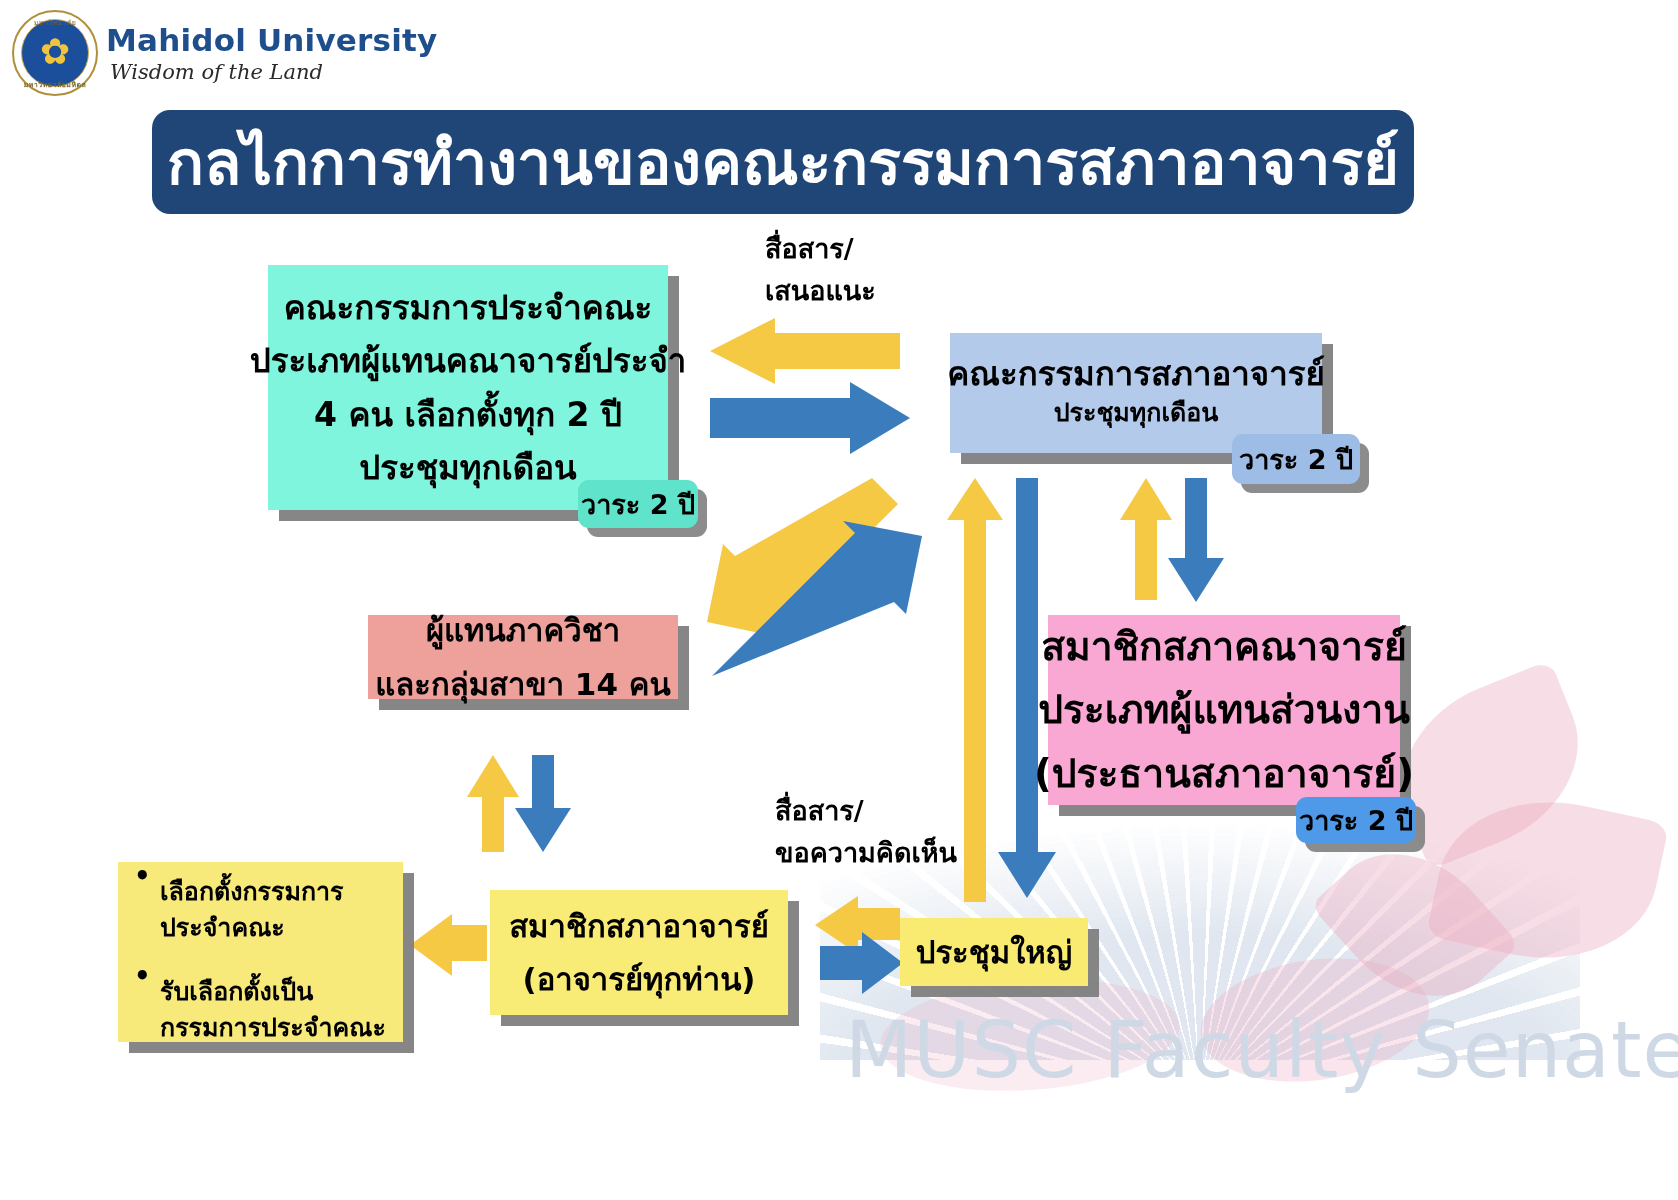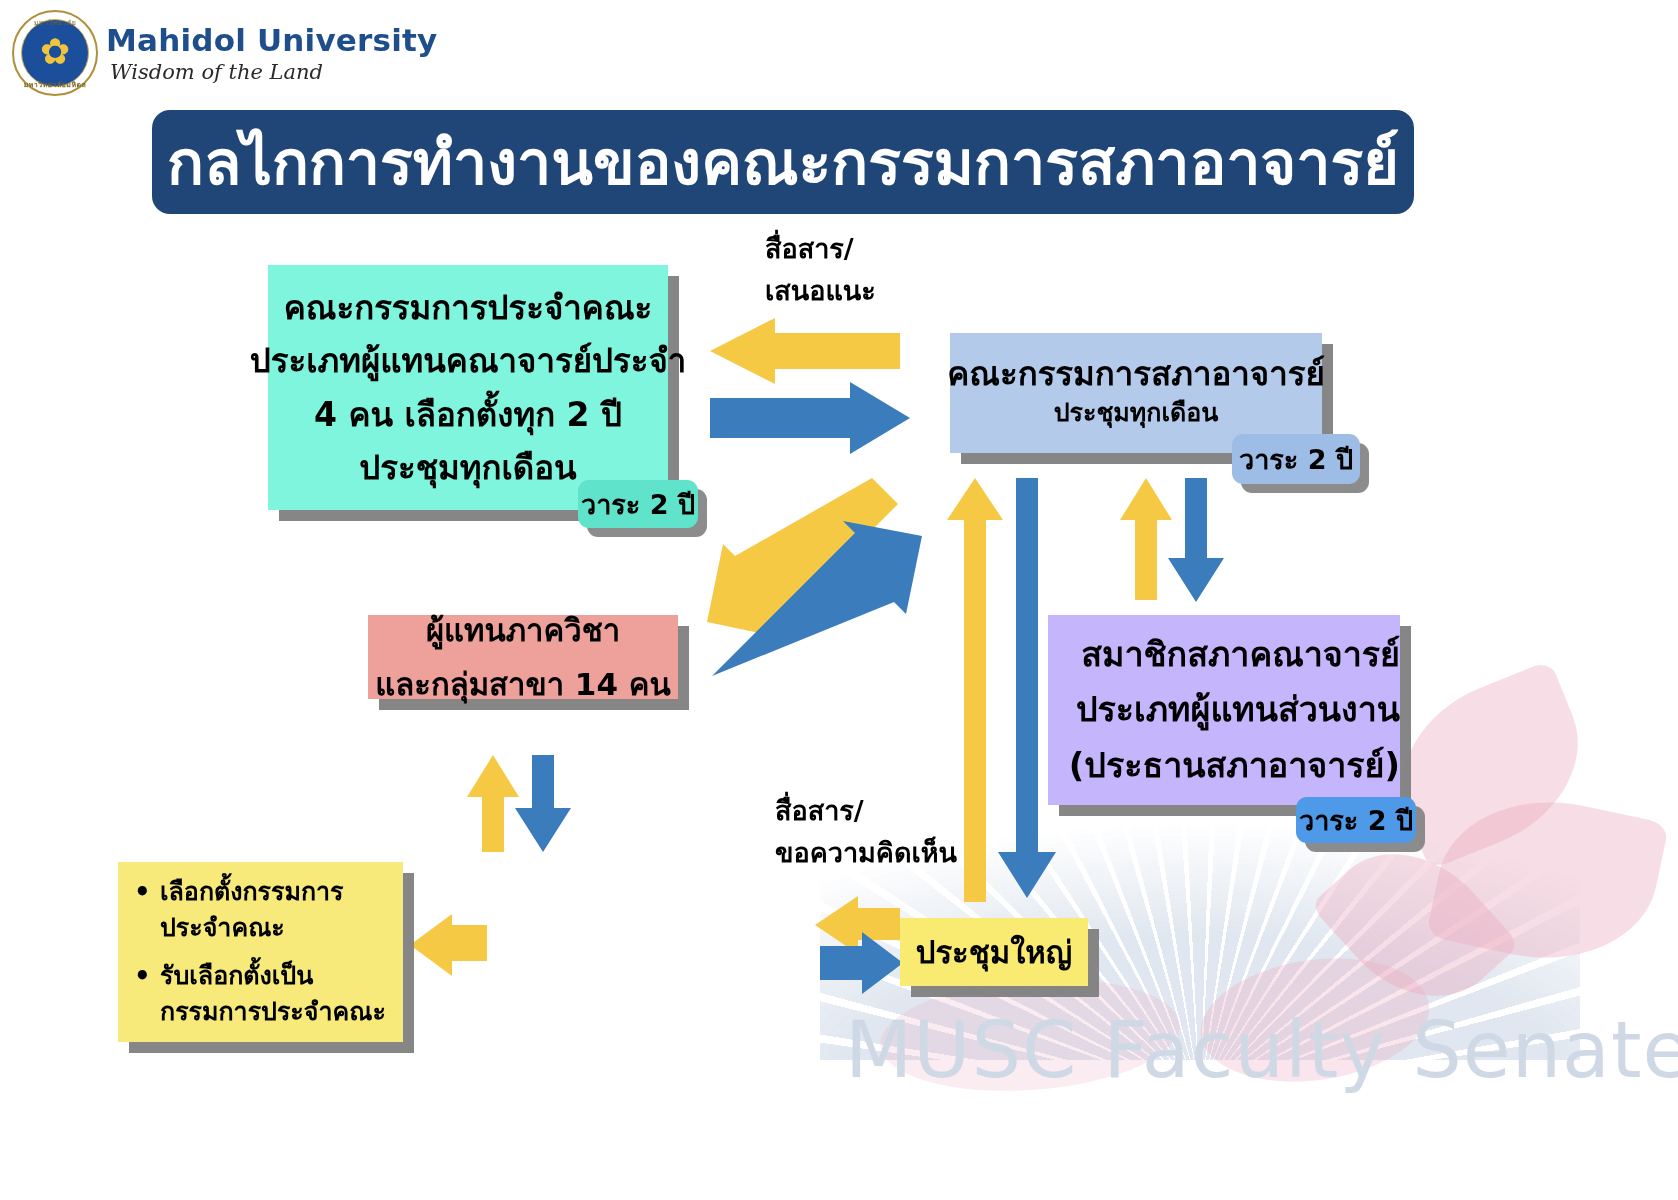--- a/index.html
+++ b/index.html
@@ -201,24 +201,23 @@
 
   #node-dept-rep {
     left: 368px; top: 615px; width: 310px; height: 84px;
     background: #eea09b;
     font-size: 31px;
     line-height: 1.75;
   }
 
   #node-senate-member-unit {
     left: 1048px; top: 615px; width: 352px; height: 190px;
-    background: #c4b5fd;
-    font-size: 34px;
+    background: #f9a8d4;
+    font-size: 39px;
     line-height: 1.62;
-    align-items: flex-end;
   }
   #badge-senate-member-unit {
     left: 1296px; top: 797px; width: 120px; height: 46px;
     background: #4f9ae8;
   }
 
   #node-bullets {
     left: 118px; top: 862px; width: 285px; height: 180px;
     background: #f7ea7a;
     align-items: flex-start;
@@ -233,21 +232,21 @@
     line-height: 1.45;
     font-weight: bold;
     margin: 6px 0;
   }
   .bullet-dot {
     flex: 0 0 auto;
     width: 26px;
     font-size: 26px;
     line-height: 1.45;
   }
-  .bullet-text { flex: 1 1 auto; }
+  .bullet-text { flex: 1 1 auto; margin-top: 16px; }
 
   #node-senate-members {
     left: 490px; top: 890px; width: 298px; height: 125px;
     background: #f9ec76;
     font-size: 31px;
     line-height: 1.7;
   }
 
   #node-general-assembly {
     left: 900px; top: 918px; width: 188px; height: 68px;
@@ -389,20 +388,24 @@
     <div class="bullet-row">
       <span class="bullet-dot">•</span>
       <span class="bullet-text">เลือกตั้งกรรมการประจำคณะ</span>
     </div>
     <div class="bullet-row">
       <span class="bullet-dot">•</span>
       <span class="bullet-text">รับเลือกตั้งเป็นกรรมการประจำคณะ</span>
     </div>
   </div>
 
+  <div class="node" id="node-senate-members">
+    <span class="ln">สมาชิกสภาอาจารย์</span>
+    <span class="ln">(อาจารย์ทุกท่าน)</span>
+  </div>
 
   <div class="node" id="node-general-assembly">
     <span class="ln">ประชุมใหญ่</span>
   </div>
 
   <div class="label" id="label-comm-suggest">
     <div>สื่อสาร/</div>
     <div>เสนอแนะ</div>
   </div>
   <div class="label" id="label-comm-opinion">

